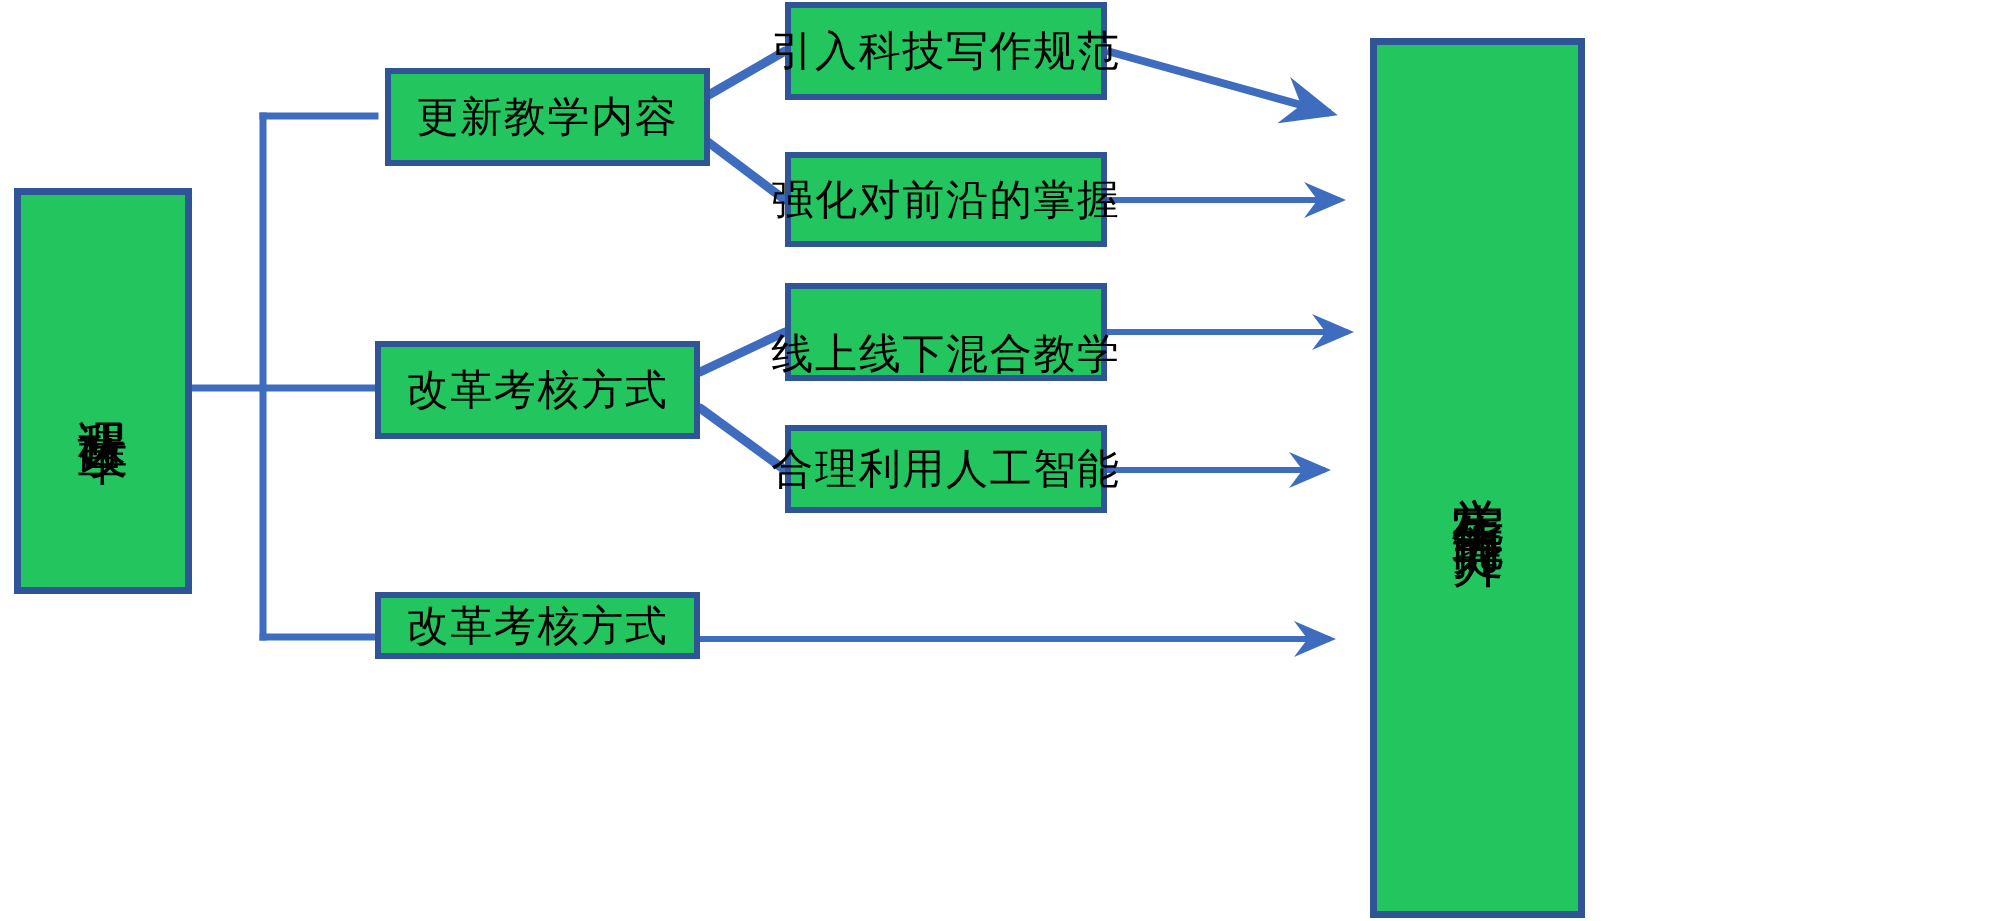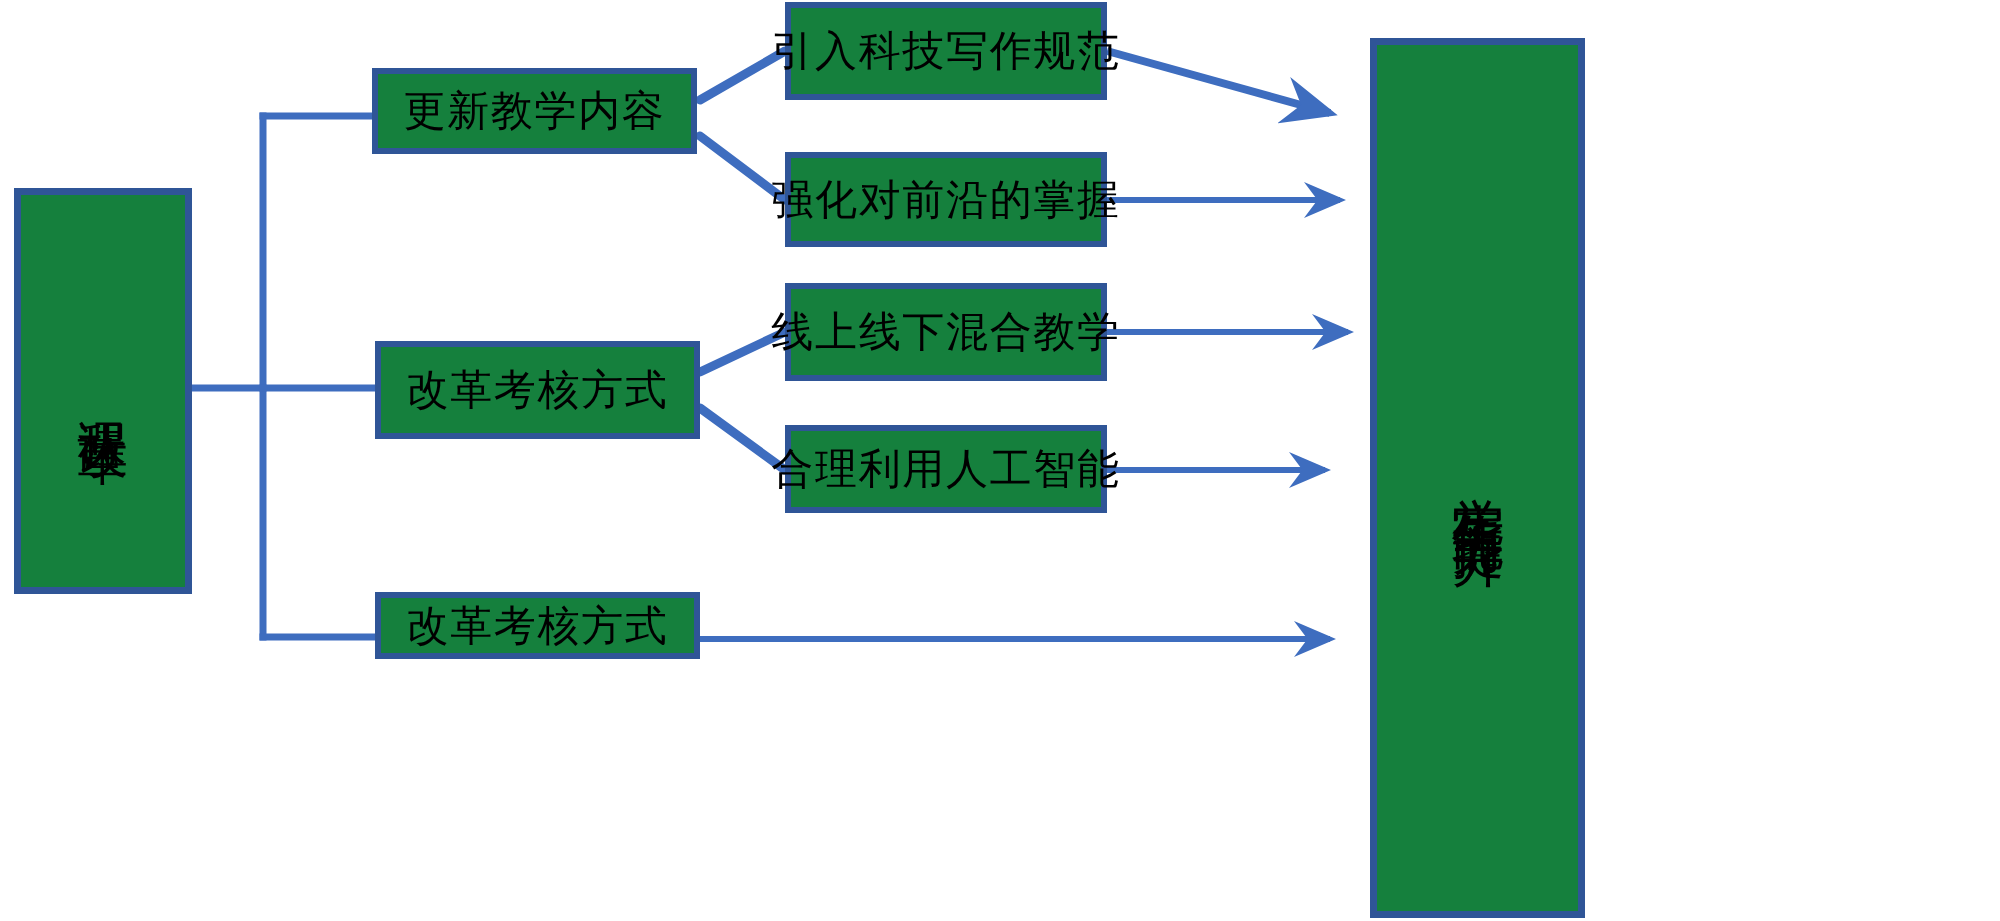--- a/index.html
+++ b/index.html
@@ -17,21 +17,21 @@
   }
   #wires {
     position: absolute;
     left: 0; top: 0;
     width: 2000px;
     height: 921px;
   }
   .node {
     position: absolute;
     box-sizing: border-box;
-    background: #15803d;
+    background: #22c55e;
     border: 6px solid #2F5597;
     display: flex;
     align-items: center;
     justify-content: center;
     z-index: 5;
   }
   .node .label {
     color: #000000;
     line-height: 1.0;
     white-space: pre;
@@ -50,28 +50,28 @@
     border-width: 7px;
   }
   #node-root .label { font-size: 50px; }
 
   #node-outcome {
     left: 1370px; top: 38px;  width: 215px;  height: 880px;
     border-width: 7px;
   }
   #node-outcome .label { font-size: 52px; }
 
-  #node-l2-content { left: 372px; top: 68px;  width: 325px; height: 86px; }
+  #node-l2-content { left: 385px; top: 68px;  width: 325px; height: 98px; }
   #node-l2-method  { left: 375px; top: 341px; width: 325px; height: 98px; }
   #node-l2-assess  { left: 375px; top: 592px; width: 325px; height: 67px; }
   .l2 .label { font-size: 42px; letter-spacing: 0.04em; }
 
   #node-l3-norm   { left: 785px; top: 2px;   width: 322px; height: 98px; }
   #node-l3-front  { left: 785px; top: 152px; width: 322px; height: 95px; }
-  #node-l3-blend  { left: 785px; top: 283px; width: 322px; height: 98px; }
+  #node-l3-blend  { left: 785px; top: 283px; width: 322px; height: 98px; align-items: flex-end; }
   #node-l3-ai     { left: 785px; top: 425px; width: 322px; height: 88px; }
   .l3 .label { font-size: 42px; letter-spacing: 0.04em; }
 </style>
 </head>
 <body>
 
 <div id="canvas">
 
   <svg id="wires" viewBox="0 0 2000 921" xmlns="http://www.w3.org/2000/svg">
     <defs>

